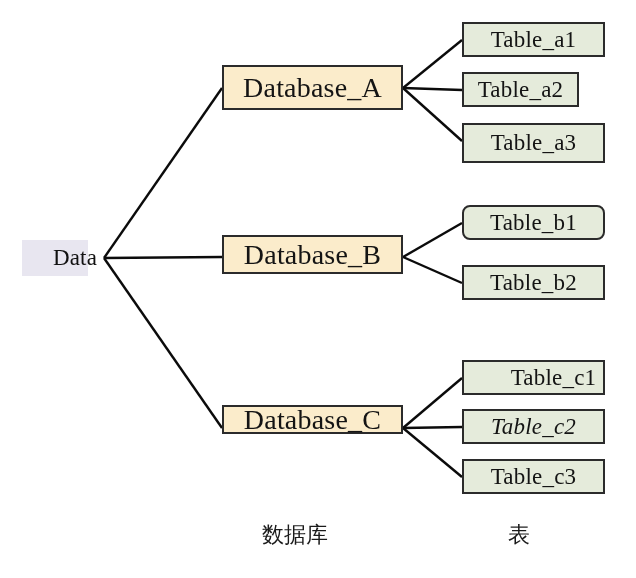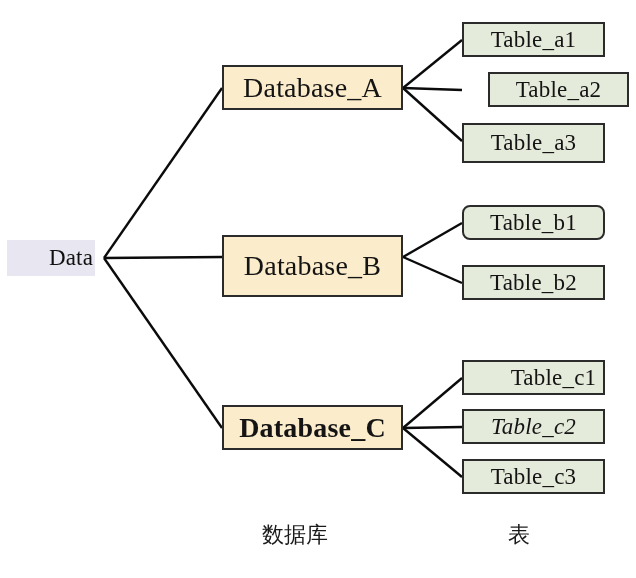--- a/index.html
+++ b/index.html
@@ -87,36 +87,36 @@
         <line x1="403" y1="88" x2="462" y2="141" class="edge-line" stroke="#0b0b0b"></line>
         <line x1="403" y1="257" x2="462" y2="223" class="edge-line" stroke="#0b0b0b"></line>
         <line x1="403" y1="257" x2="462" y2="283" class="edge-line" stroke="#0b0b0b"></line>
         <line x1="403" y1="428" x2="462" y2="378" class="edge-line" stroke="#0b0b0b"></line>
         <line x1="403" y1="428" x2="462" y2="427" class="edge-line" stroke="#0b0b0b"></line>
         <line x1="403" y1="428" x2="462" y2="477" class="edge-line" stroke="#0b0b0b"></line>
       </g>
   </svg>
 
   <div id="nodes-layer">
-      <div class="node-box node-root" style="left: 7px; top: 240px; width: 88px; height: 36px; background: rgb(232, 230, 240); padding-left: 40px;">
+      <div class="node-box node-root" style="left: 22px; top: 240px; width: 66px; height: 36px; background: rgb(232, 230, 240); padding-left: 40px;">
         <span>Data</span>
       </div>
       <div class="node-box node-db" style="left: 222px; top: 65px; width: 181px; height: 45px; background: rgb(251, 236, 203);">
         <span>Database_A</span>
       </div>
-      <div class="node-box node-db" style="left: 222px; top: 235px; width: 181px; height: 62px; background: rgb(251, 236, 203);">
+      <div class="node-box node-db" style="left: 222px; top: 235px; width: 181px; height: 39px; background: rgb(251, 236, 203);">
         <span>Database_B</span>
       </div>
-      <div class="node-box node-db" style="left: 222px; top: 405px; width: 181px; height: 45px; background: rgb(251, 236, 203); font-weight: bold;">
+      <div class="node-box node-db" style="left: 222px; top: 405px; width: 181px; height: 29px; background: rgb(251, 236, 203);">
         <span>Database_C</span>
       </div>
       <div class="node-box node-table" style="left: 462px; top: 22px; width: 143px; height: 35px; background: rgb(229, 235, 219);">
         <span>Table_a1</span>
       </div>
-      <div class="node-box node-table" style="left: 488px; top: 72px; width: 141px; height: 35px; background: rgb(229, 235, 219);">
+      <div class="node-box node-table" style="left: 462px; top: 72px; width: 117px; height: 35px; background: rgb(229, 235, 219);">
         <span>Table_a2</span>
       </div>
       <div class="node-box node-table" style="left: 462px; top: 123px; width: 143px; height: 40px; background: rgb(229, 235, 219);">
         <span>Table_a3</span>
       </div>
       <div class="node-box node-table" style="left: 462px; top: 205px; width: 143px; height: 35px; background: rgb(229, 235, 219); border-radius: 8px;">
         <span>Table_b1</span>
       </div>
       <div class="node-box node-table" style="left: 462px; top: 265px; width: 143px; height: 35px; background: rgb(229, 235, 219);">
         <span>Table_b2</span>

